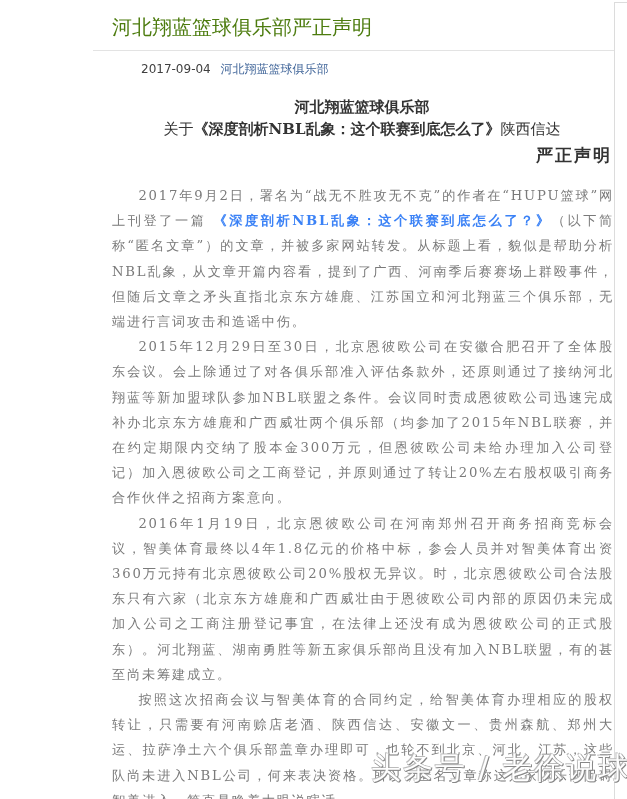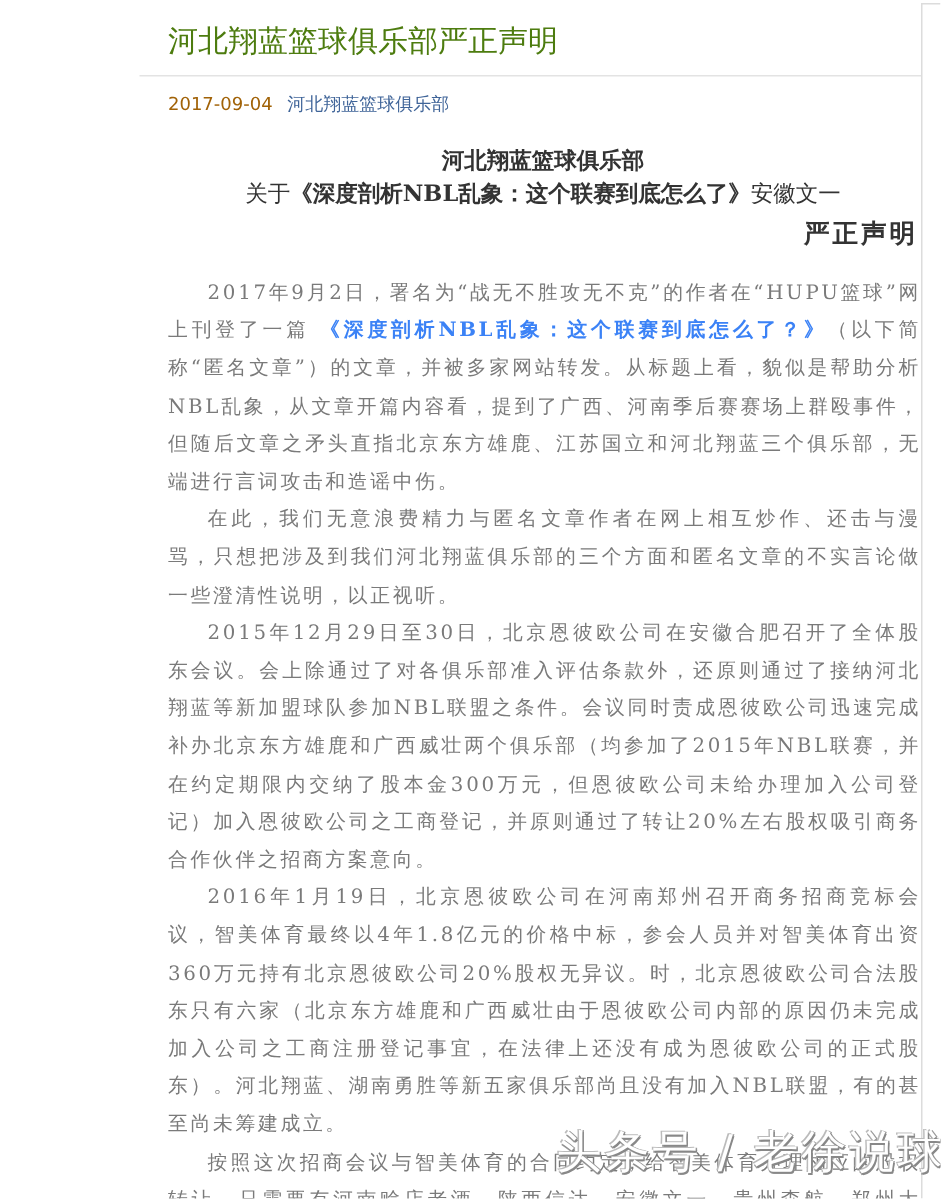--- a/index.html
+++ b/index.html
@@ -50,22 +50,23 @@
   }
   .meta {
     position: absolute;
     left: 112px;
     top: 61px;
     font-size: 12px;
     white-space: nowrap;
     font-family: "DejaVu Sans", sans-serif;
   }
   .meta .date {
-    color: #a16207;
+    color: #404040;
     margin-right: 6px;
+    margin-left: 29px;
   }
   .meta .source {
     color: #406599;
     cursor: pointer;
   }
   .statement-head {
     position: absolute;
     left: 112px;
     width: 500px;
     text-align: center;
@@ -138,25 +139,24 @@
 
 <div class="title-divider"></div>
 
 <div class="meta">
   <span class="date">2017-09-04</span>
   <span class="source">河北翔蓝篮球俱乐部</span>
 </div>
 
 <div class="statement-head sh-org">河北翔蓝篮球俱乐部</div>
 <div class="statement-head sh-about">
-  <span>关于</span><b>《深度剖析NBL乱象：这个联赛到底怎么了》</b><span>安徽文一</span>
+  <span>关于</span><b>《深度剖析NBL乱象：这个联赛到底怎么了》</b><span>陕西信达</span>
 </div>
 <div class="statement-head sh-title">严正声明</div>
 
 <div class="body-text">
   <p><span>2017年9月2日，署名为“战无不胜攻无不克”的作者在“HUPU篮球”网上刊登了一篇 </span><b>《深度剖析NBL乱象：这个联赛到底怎么了？》</b><span>（以下简称“匿名文章”）的文章，并被多家网站转发。从标题上看，貌似是帮助分析NBL乱象，从文章开篇内容看，提到了广西、河南季后赛赛场上群殴事件，但随后文章之矛头直指北京东方雄鹿、江苏国立和河北翔蓝三个俱乐部，无端进行言词攻击和造谣中伤。</span></p>
-  <p>在此，我们无意浪费精力与匿名文章作者在网上相互炒作、还击与漫骂，只想把涉及到我们河北翔蓝俱乐部的三个方面和匿名文章的不实言论做一些澄清性说明，以正视听。</p>
   <p>2015年12月29日至30日，北京恩彼欧公司在安徽合肥召开了全体股东会议。会上除通过了对各俱乐部准入评估条款外，还原则通过了接纳河北翔蓝等新加盟球队参加NBL联盟之条件。会议同时责成恩彼欧公司迅速完成补办北京东方雄鹿和广西威壮两个俱乐部（均参加了2015年NBL联赛，并在约定期限内交纳了股本金300万元，但恩彼欧公司未给办理加入公司登记）加入恩彼欧公司之工商登记，并原则通过了转让20%左右股权吸引商务合作伙伴之招商方案意向。</p>
   <p>2016年1月19日，北京恩彼欧公司在河南郑州召开商务招商竞标会议，智美体育最终以4年1.8亿元的价格中标，参会人员并对智美体育出资360万元持有北京恩彼欧公司20%股权无异议。时，北京恩彼欧公司合法股东只有六家（北京东方雄鹿和广西威壮由于恩彼欧公司内部的原因仍未完成加入公司之工商注册登记事宜，在法律上还没有成为恩彼欧公司的正式股东）。河北翔蓝、湖南勇胜等新五家俱乐部尚且没有加入NBL联盟，有的甚至尚未筹建成立。</p>
   <p>按照这次招商会议与智美体育的合同约定，给智美体育办理相应的股权转让，只需要有河南赊店老酒、陕西信达、安徽文一、贵州森航、郑州大运、拉萨净土六个俱乐部盖章办理即可，也轮不到北京、河北、江苏，这些队尚未进入NBL公司，何来表决资格。所以，匿名文章称这几家俱乐部阻碍智美进入，简直是睁着大眼说瞎话。</p>
 </div>
 
 <div class="watermark">头条号 / 老徐说球</div>
 
 </body></html>

